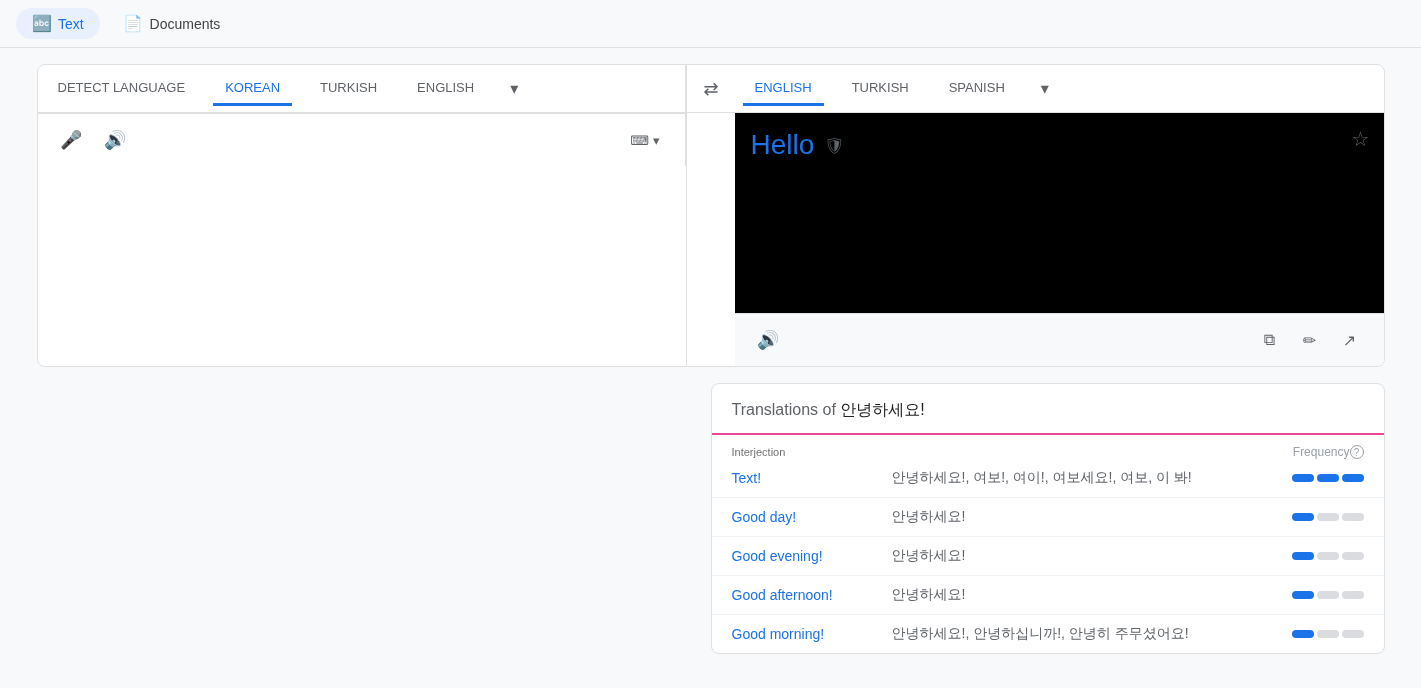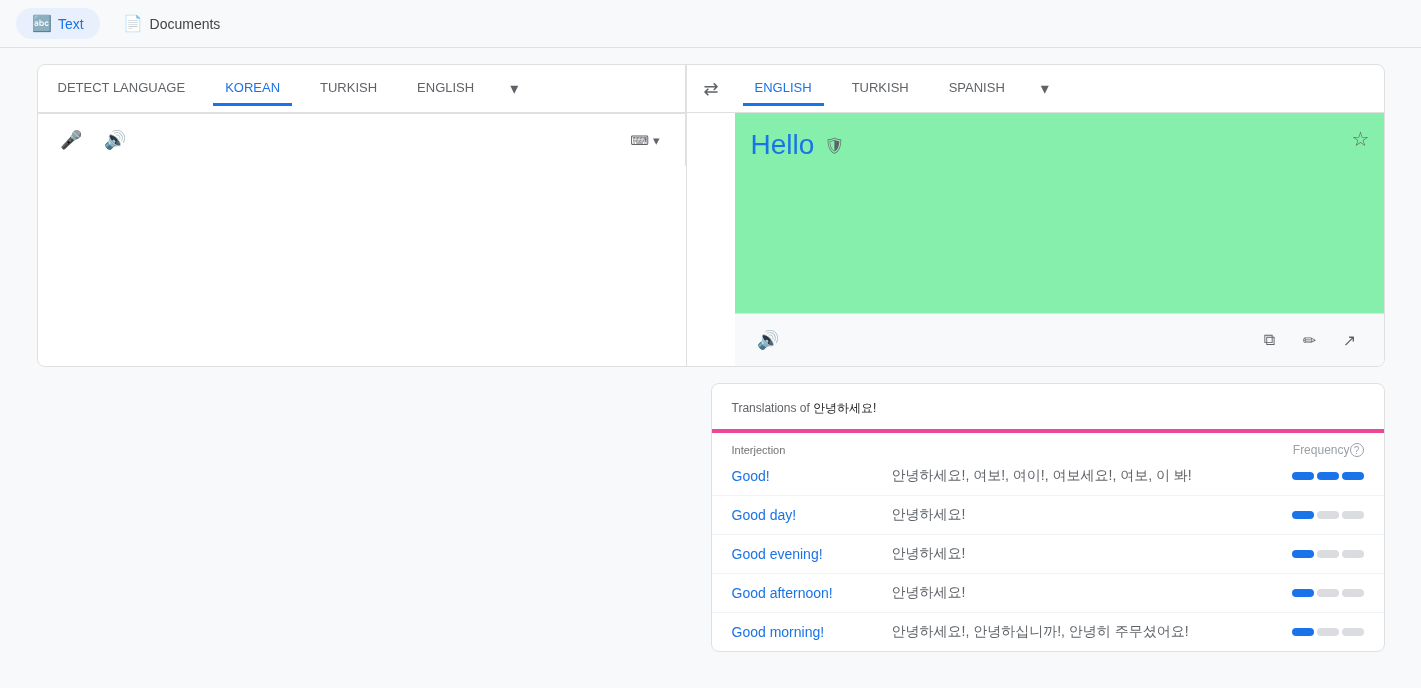--- a/index.html
+++ b/index.html
@@ -109,21 +109,21 @@
       flex: 1;
       border-right: 1px solid #e0e0e0;
       padding: 16px;
       min-height: 200px;
       position: relative;
     }
     .panel-right {
       flex: 1;
       padding: 16px;
       min-height: 200px;
-      background: #86efac;
+      background: #000000;
       position: relative;
     }
 
     .source-text {
       font-size: 24px;
       color: #202124;
       font-weight: 400;
       outline: none;
       border: none;
       width: 100%;
@@ -374,35 +374,35 @@
       </div>
     </div>
 
   </div>
 
   <div style="display:flex;">
     <div style="flex:1;"></div>
     <div style="flex:1; margin-top:16px;">
       <div style="border:1px solid #e0e0e0; border-radius:8px; background:white; overflow:hidden;">
 
-        <div style="padding:16px 20px 12px; border-bottom:4px solid #ec4899; font-size:12px; color:#5f6368;">
+        <div style="padding:16px 20px 12px; border-bottom:2px solid #ec4899; font-size:16px; color:#5f6368;">
           <span>Translations of </span><span style="color:#202124; font-weight:500;">안녕하세요!</span>
         </div>
 
         <div style="display:flex; justify-content:space-between; align-items:center; padding:10px 20px 0;">
           <div class="trans-category-label" style="padding:0;">Interjection</div>
           <div style="font-size:12px; color:#9aa0a6; display:flex; align-items:flex-end; gap:0;">
             <span>Frequency</span>
             <span style="width:14px;height:14px;border:1px solid #9aa0a6;border-radius:50%;display:inline-flex;align-items:center;justify-content:center;font-size:10px;">?</span>
           </div>
         </div>
 
         <div id="trans-rows-container">
         <div class="trans-row">
-              <span class="trans-english">Good!</span>
+              <span class="trans-english">Text!</span>
               <span class="trans-korean">안녕하세요!, 여보!, 여이!, 여보세요!, 여보, 이 봐!</span>
               <div class="freq-bar">
                 <div class="freq-dot filled"></div>
                 <div class="freq-dot filled"></div>
                 <div class="freq-dot filled"></div>
               </div>
             </div>
             <div class="trans-row">
               <span class="trans-english">Good day!</span>
               <span class="trans-korean">안녕하세요!</span>

